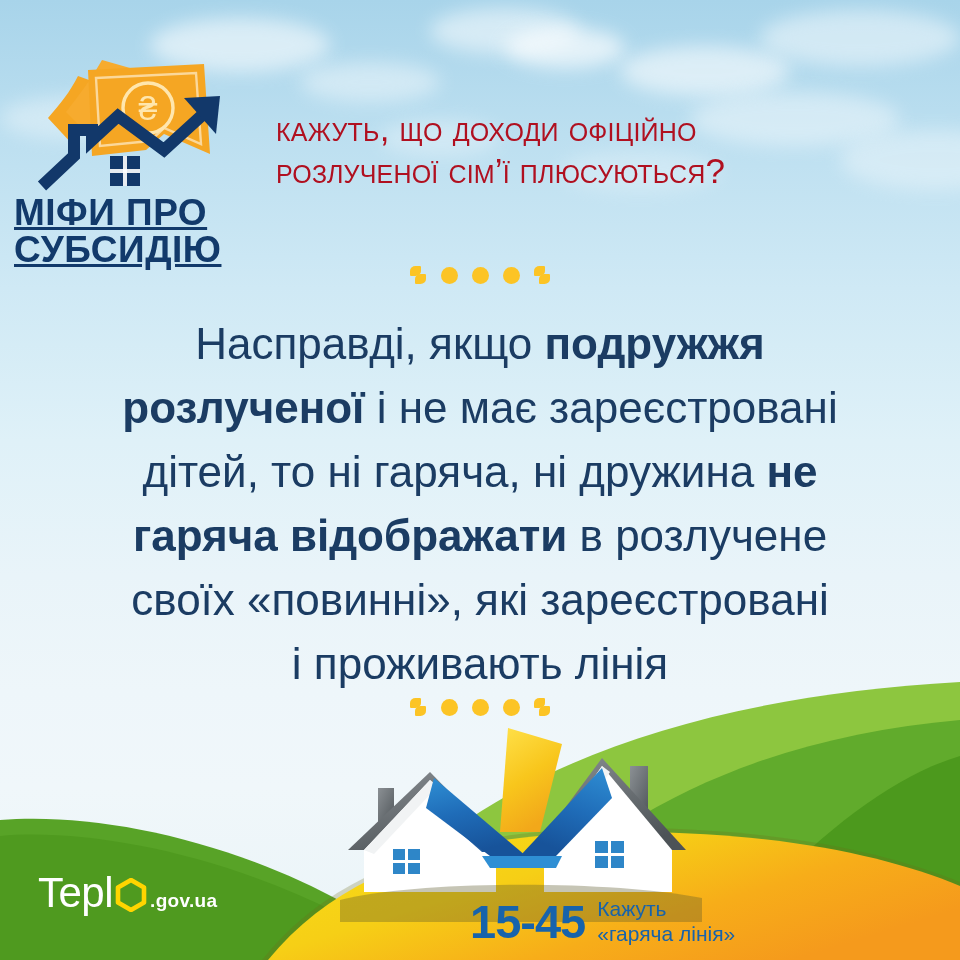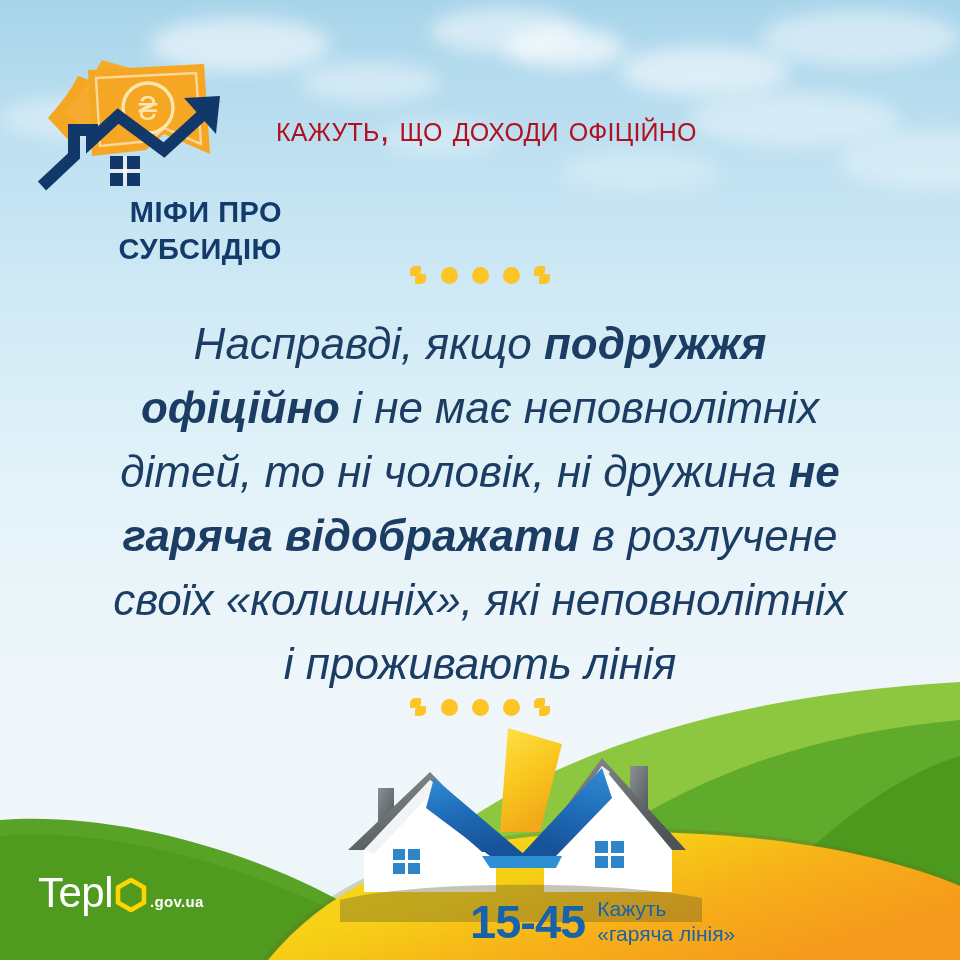--- a/index.html
+++ b/index.html
@@ -59,26 +59,27 @@
     left: 0;
     top: 0;
     width: 268px;
     height: 152px;
   }
   #logo-wordmark {
     position: absolute;
     left: 0;
     top: 148px;
     width: 268px;
-    text-align: right;
+    text-align: left;
     color: #123a6b;
     font-weight: bold;
-    font-size: 29px;
+    font-size: 37px;
     line-height: 37px;
     letter-spacing: 0.5px;
+    text-decoration: underline;
   }
   #logo-wordmark .wm-line {
     display: block;
     white-space: nowrap;
   }
 
   
   #headline {
     position: absolute;
     left: 276px;
@@ -136,21 +137,21 @@
     left: 40px;
     top: 312px;
     width: 880px;
     text-align: center;
     color: #1b3c63;
     font-size: 44px;
     line-height: 64px;
     font-weight: normal;
   }
   #body-copy b { font-weight: bold; }
-  #body-copy .bc-line { display: block; white-space: nowrap; font-style: italic; }
+  #body-copy .bc-line { display: block; white-space: nowrap; }
 
   
   #house {
     position: absolute;
     left: 330px;
     top: 722px;
     width: 380px;
     height: 200px;
   }
 
@@ -171,21 +172,21 @@
     line-height: 42px;
   }
   #teplo-hex {
     width: 32px;
     height: 34px;
     margin-left: 2px;
     align-self: center;
   }
   #teplo-tld {
     color: #ffffff;
-    font-size: 15px;
+    font-size: 19px;
     font-weight: bold;
     margin-left: 3px;
     letter-spacing: 0.3px;
     margin-top: 7px;
   }
 
   #hotline {
     position: absolute;
     left: 470px;
     top: 896px;
@@ -273,42 +274,43 @@
       </g>
     </svg>
     <div id="logo-wordmark">
       <span class="wm-line">МІФИ ПРО</span>
       <span class="wm-line">СУБСИДІЮ</span>
     </div>
   </div>
 
   <div id="headline">
     <span class="hl-line">Кажуть, що доходи офіційно</span>
+    <span class="hl-line">розлученої сім’ї плюсуються?</span>
   </div>
 
   <div class="ornament" style="top:262px;">
     <span class="orn-bolt">
         <span class="b1"></span>
         <span class="b2"></span>
       </span>
     <span class="orn-dot"></span>
     <span class="orn-dot"></span>
     <span class="orn-dot"></span>
     <span class="orn-bolt">
         <span class="b1"></span>
         <span class="b2"></span>
       </span>
   </div>
 
   <div id="body-copy">
       <span class="bc-line"><span>Насправді,  якщо </span><b>подружжя</b></span>
-      <span class="bc-line"><b>офіційно</b><span> і не має неповнолітніх</span></span>
-      <span class="bc-line"><span>дітей, то ні чоловік, ні дружина </span><b>не</b></span>
+      <span class="bc-line"><b>розлученої</b><span> і не має зареєстровані</span></span>
+      <span class="bc-line"><span>дітей, то ні гаряча, ні дружина </span><b>не</b></span>
       <span class="bc-line"><b>гаряча відображати</b><span> в розлучене</span></span>
-      <span class="bc-line"><span>своїх «колишніх», які неповнолітніх</span></span>
+      <span class="bc-line"><span>своїх «повинні», які зареєстровані</span></span>
       <span class="bc-line"><span>і проживають лінія</span></span>
     </div>
 
   <div class="ornament" style="top:694px;">
     <span class="orn-bolt">
         <span class="b1"></span>
         <span class="b2"></span>
       </span>
     <span class="orn-dot"></span>
     <span class="orn-dot"></span>

